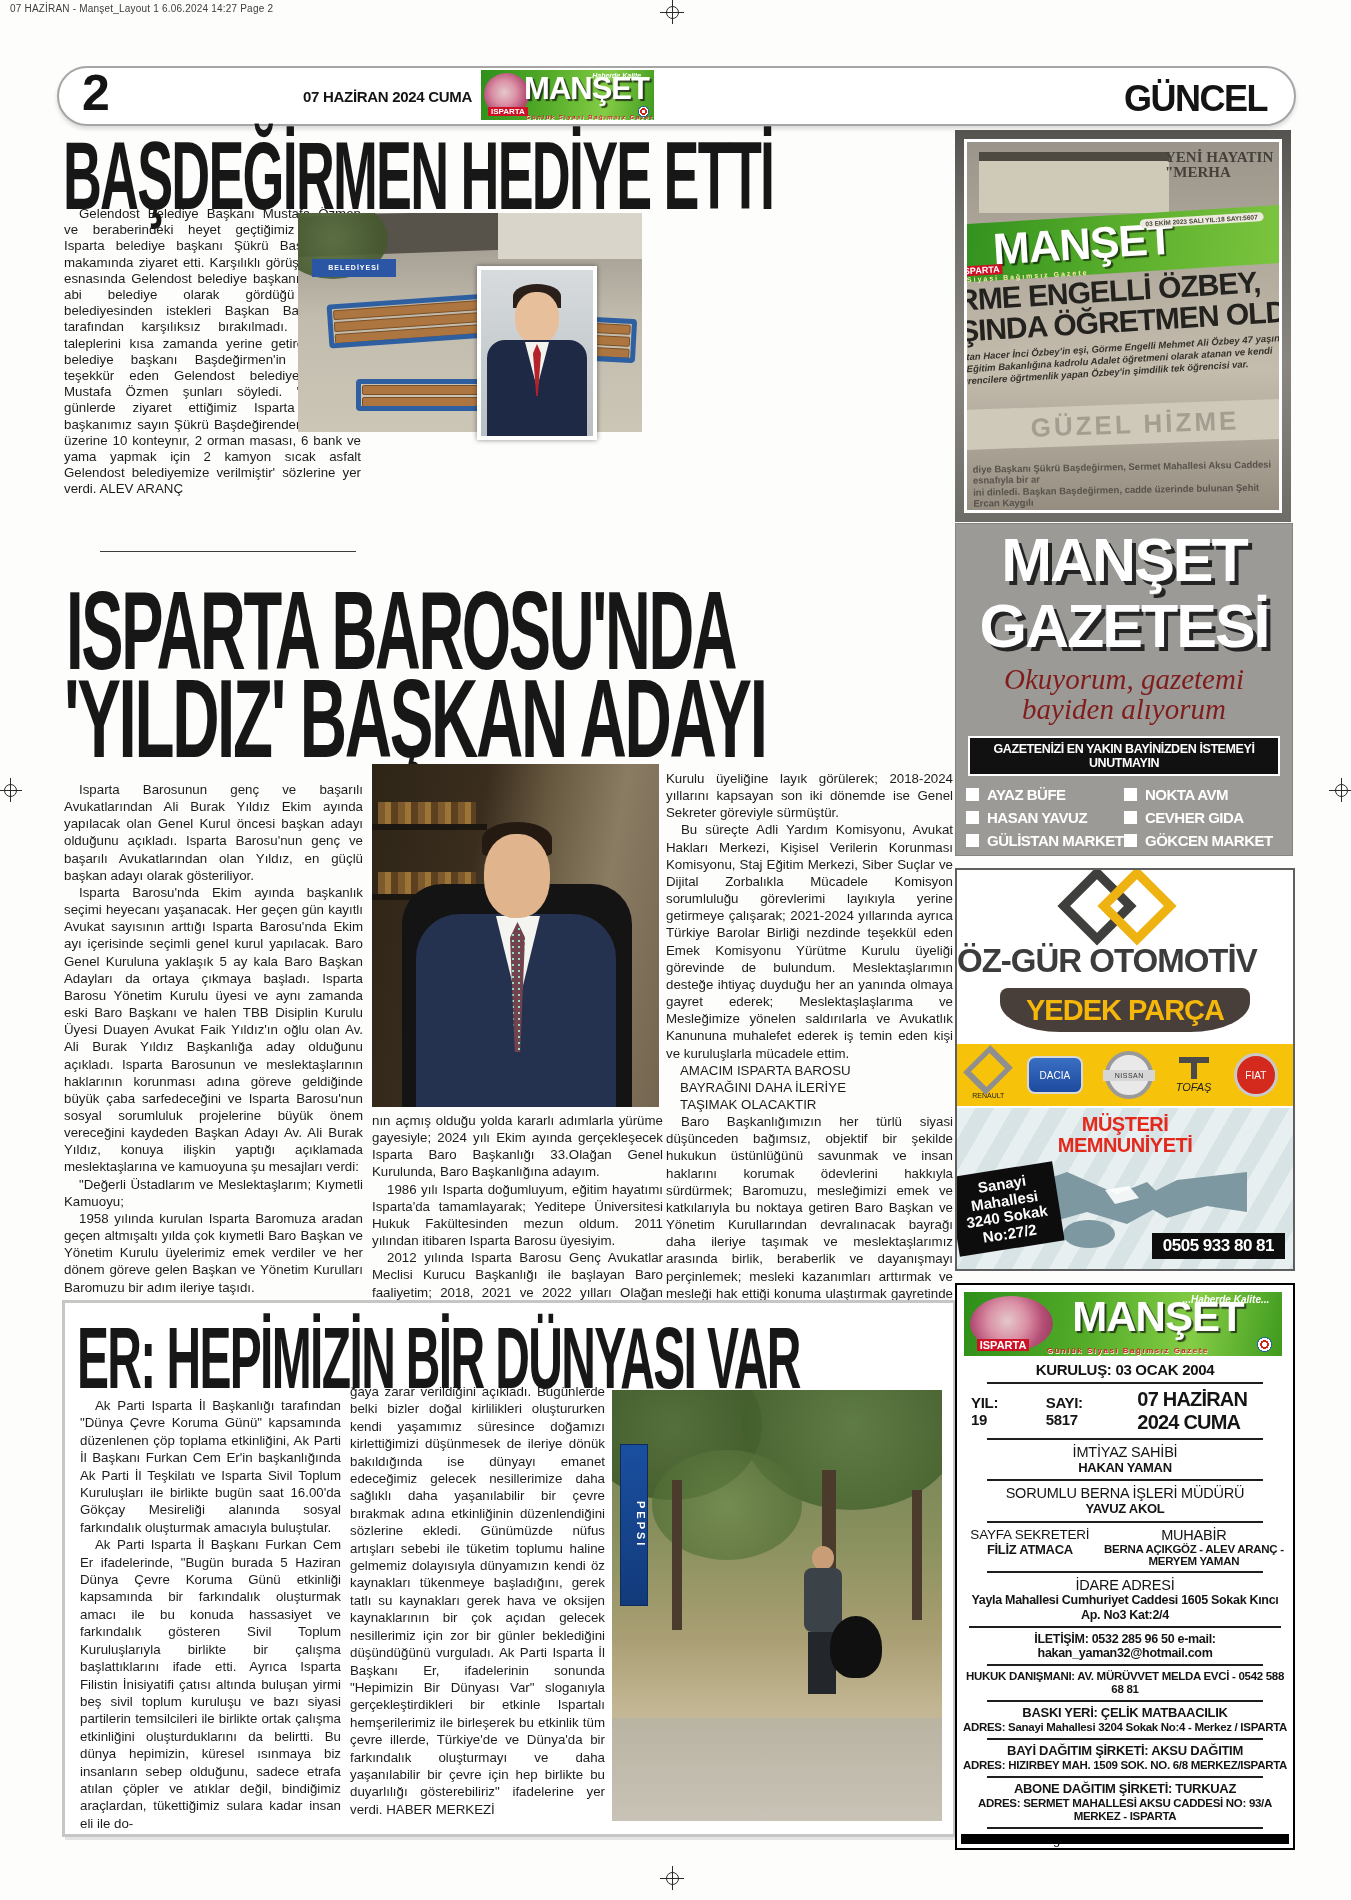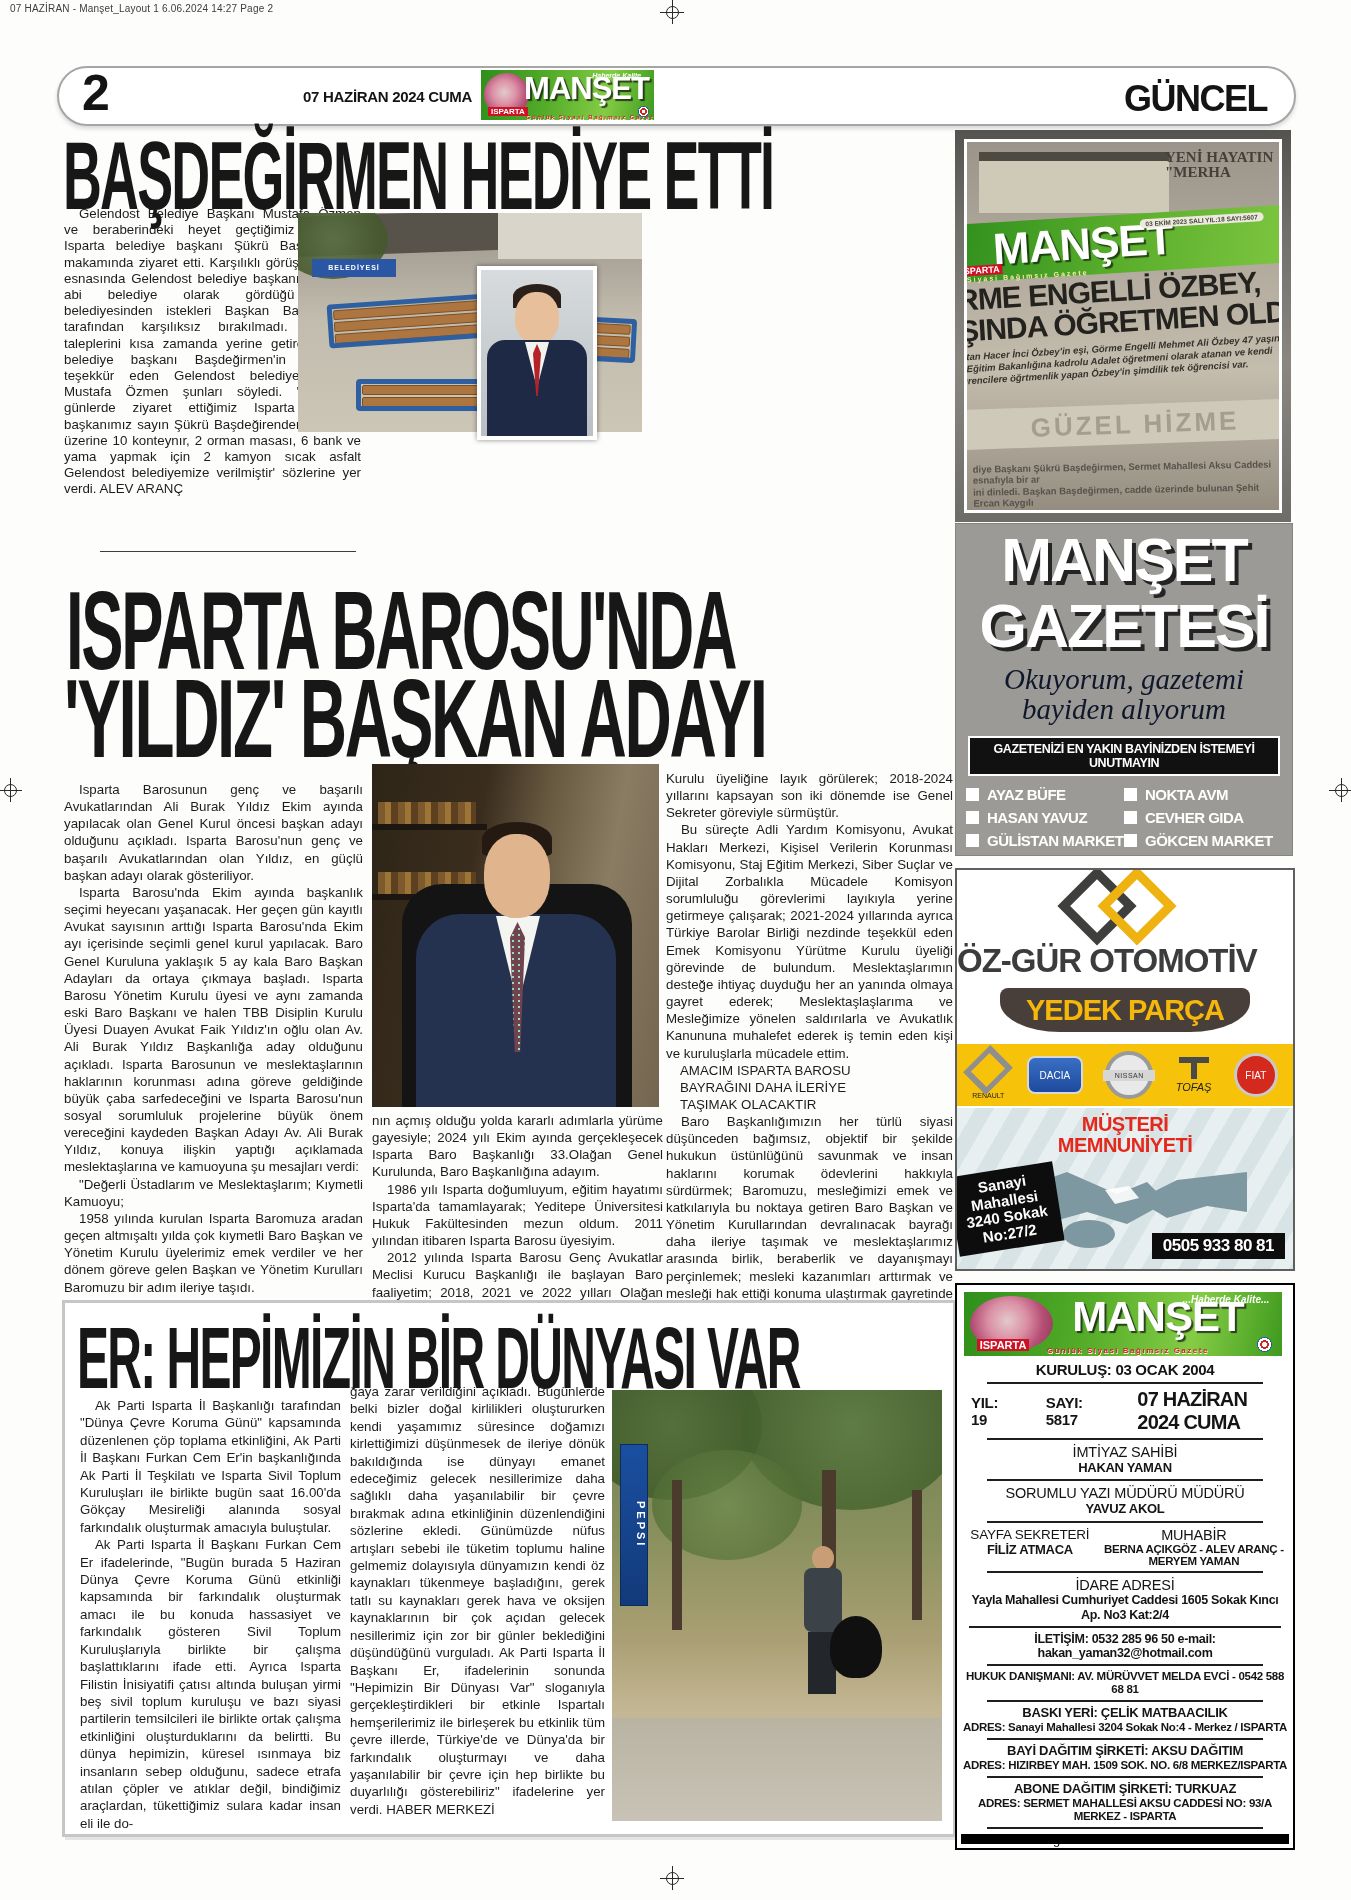--- a/index.html
+++ b/index.html
@@ -143,21 +143,21 @@
   .fp-deck { margin-top:5px; font-size:9.5px; font-weight:bold; font-style:italic; color:#35322b; line-height:1.25; width:330px; }
   .fp-band { position:absolute; left:-10px; top:262px; width:356px; height:40px; transform:rotate(-2deg);
     background:#cfc9ba; color:#a49e90; font-size:26px; font-weight:bold; letter-spacing:3px; text-align:center; line-height:40px; }
   .fp-bottom { position:absolute; left:6px; bottom:3px; width:310px; transform:rotate(-1deg);
     font-size:9.5px; font-weight:bold; color:#57524b; line-height:1.2; }
 
   
   .promo { left:955px; top:523px; width:336px; height:331px; background:#9c9a96; border:1px solid #86847f; }
   .promo-title { text-align:center; color:#fff; font-weight:bold; font-size:61px; line-height:0.95;
     letter-spacing:-2px; text-shadow:4px 4px 0 #242424; margin-top:8px; }
-  .promo-slogan { font-family:"Liberation Serif", serif; font-style:italic; font-size:29px; color:#0f172a;
+  .promo-slogan { font-family:"Liberation Serif", serif; font-style:italic; font-size:29px; color:#7f1d1d;
     text-align:center; line-height:1.04; margin-top:8px; }
   .promo-bar { margin:12px 12px 4px; background:#111; border:2px solid #fff; color:#fff; font-weight:bold;
     font-size:12.5px; text-align:center; padding:4px 16px; letter-spacing:-0.4px; }
   .promo-list { display:flex; margin:4px 10px 0; }
   .promo-colL, .promo-colR { width:50%; }
   .promo-item { display:flex; align-items:center; margin:6px 0; }
   .promo-item .sq { width:13px; height:13px; background:#fff; margin-right:8px; flex:0 0 auto; }
   .promo-item .lb { color:#fff; font-weight:bold; font-size:15px; letter-spacing:-0.5px; white-space:nowrap; }
 
   
@@ -480,21 +480,21 @@
     <div class="khr"></div>
     <div class="krow2">
       <span class="kval" style="font-size:15px;">YIL: 19</span>
       <span class="kval" style="font-size:15px;">SAYI: 5817</span>
       <span class="kbig">07 HAZİRAN 2024 CUMA</span>
     </div>
     <div class="khr"></div>
     <div class="krow klabel">İMTİYAZ SAHİBİ</div>
     <div class="krow kval">HAKAN YAMAN</div>
     <div class="khr"></div>
-    <div class="krow klabel">SORUMLU YAZI MÜDÜRÜ MÜDÜRÜ</div>
+    <div class="krow klabel">SORUMLU BERNA İŞLERİ MÜDÜRÜ</div>
     <div class="krow kval">YAVUZ AKOL</div>
     <div class="khr"></div>
     <div class="krow5">
       <div class="c1">
         <div class="klabel" style="font-size:13.5px;">SAYFA SEKRETERİ</div>
         <div class="kval">FİLİZ ATMACA</div>
       </div>
       <div class="c2">
         <div class="klabel">MUHABİR</div>
         <div class="kval-sm">BERNA AÇIKGÖZ - ALEV ARANÇ - MERYEM YAMAN</div>

